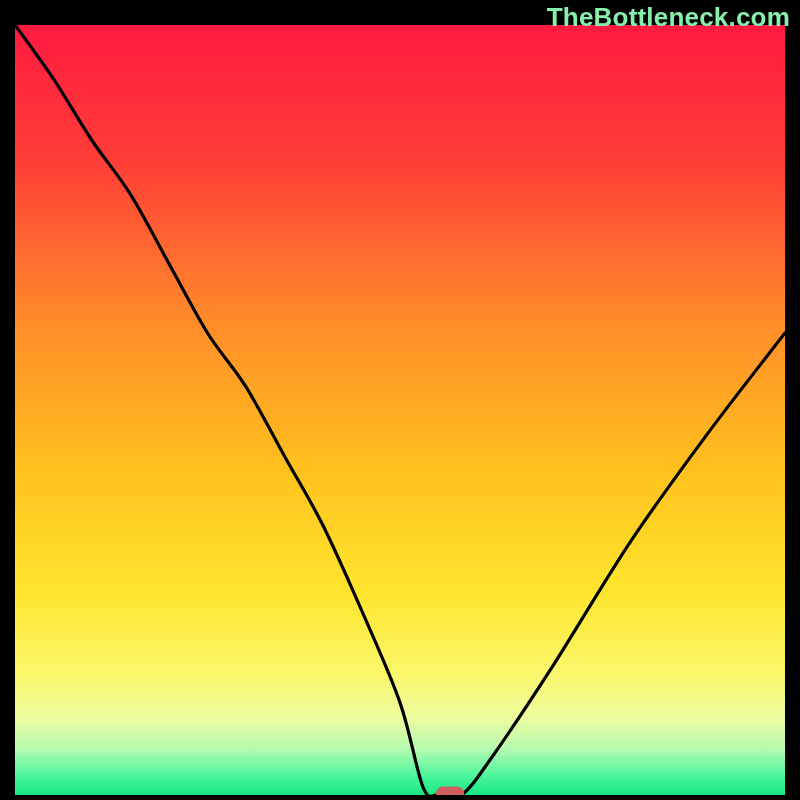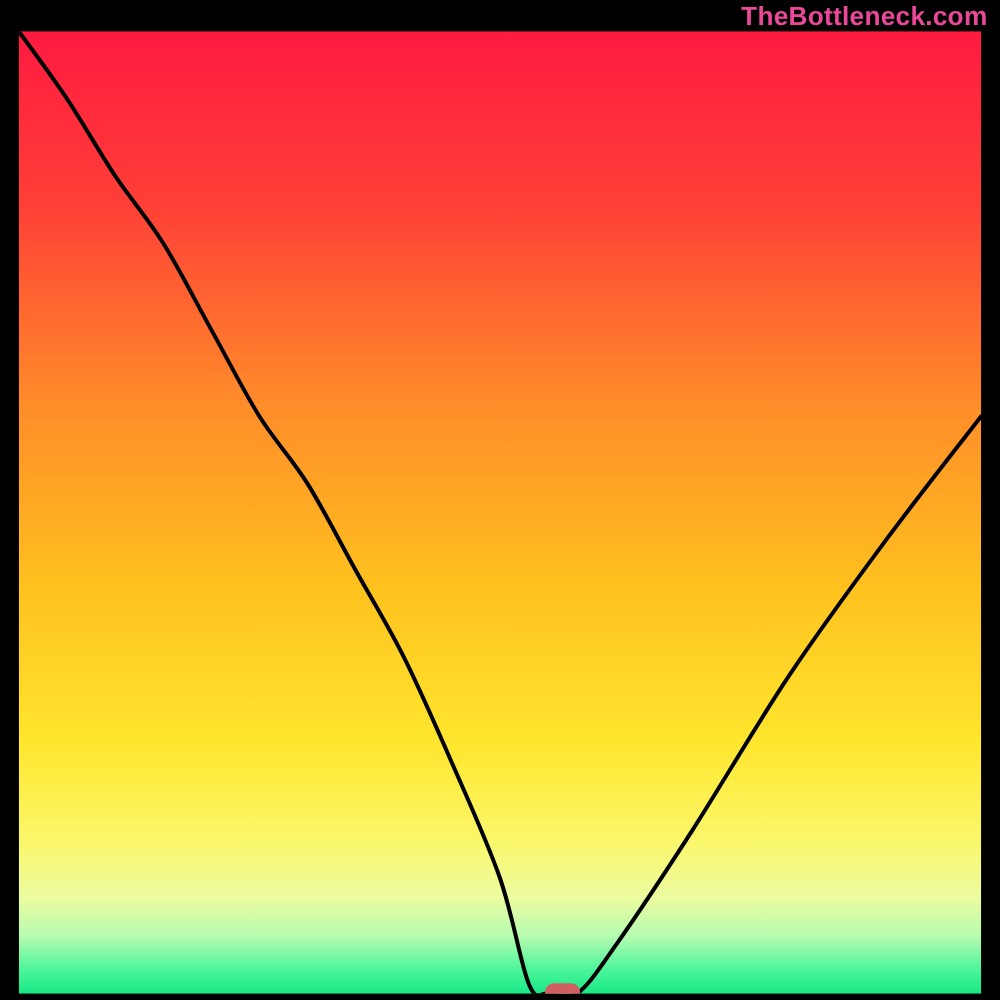--- a/index.html
+++ b/index.html
@@ -14,22 +14,22 @@
   .stage {
     position: relative;
     width: 800px;
     height: 800px;
     background: #000000;
   }
   .watermark {
     position: absolute;
     top: 2px;
     right: 10px;
-    color: #ec4899;
-    font-size: 21px;
+    color: #86efac;
+    font-size: 26px;
     font-weight: 600;
     letter-spacing: 0.2px;
     z-index: 10;
   }
   svg.plot {
     position: absolute;
     left: 15px;
     top: 25px;
     width: 770px;
     height: 770px;

